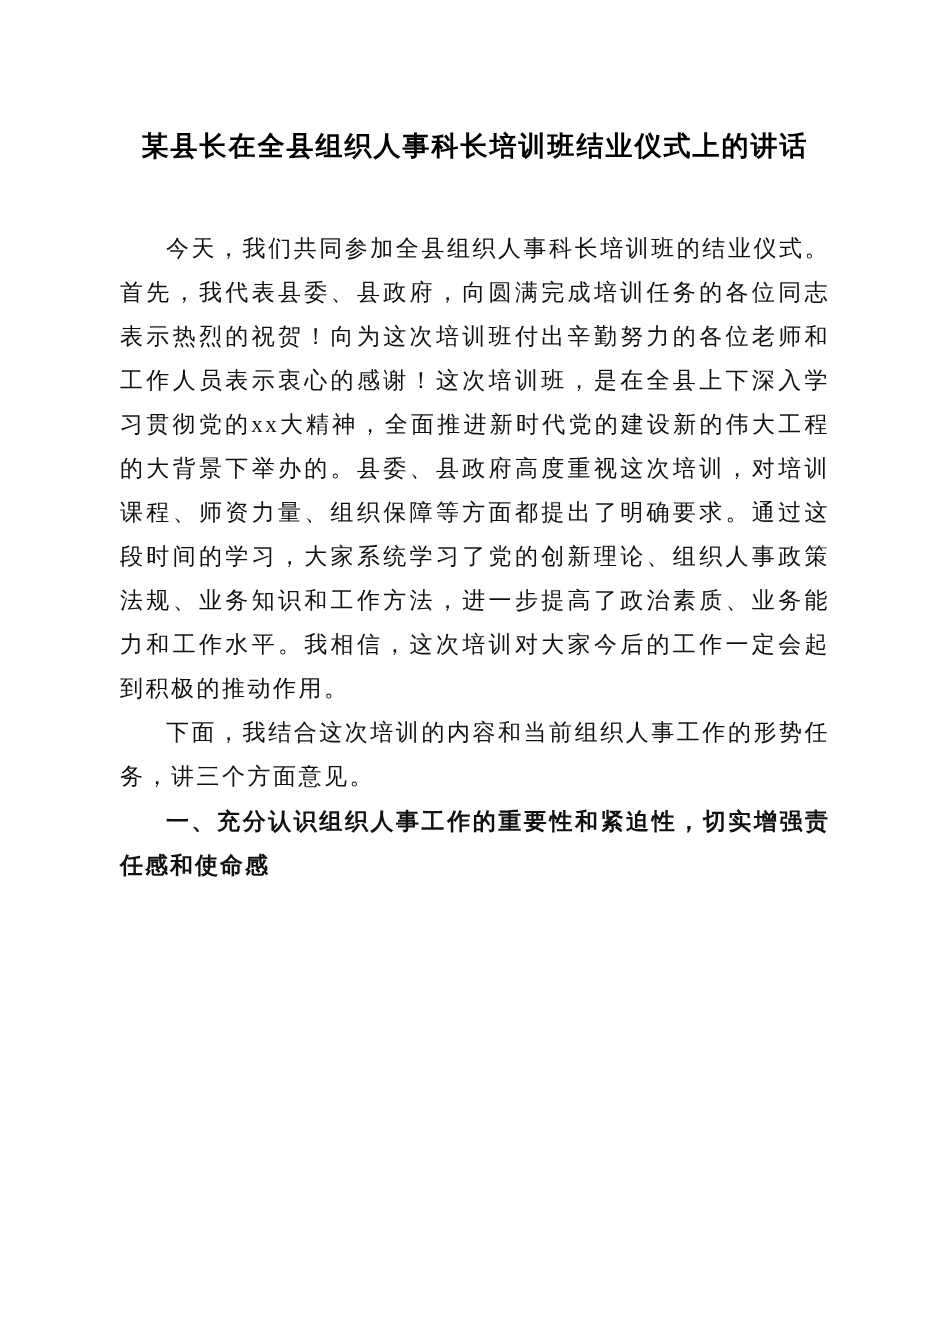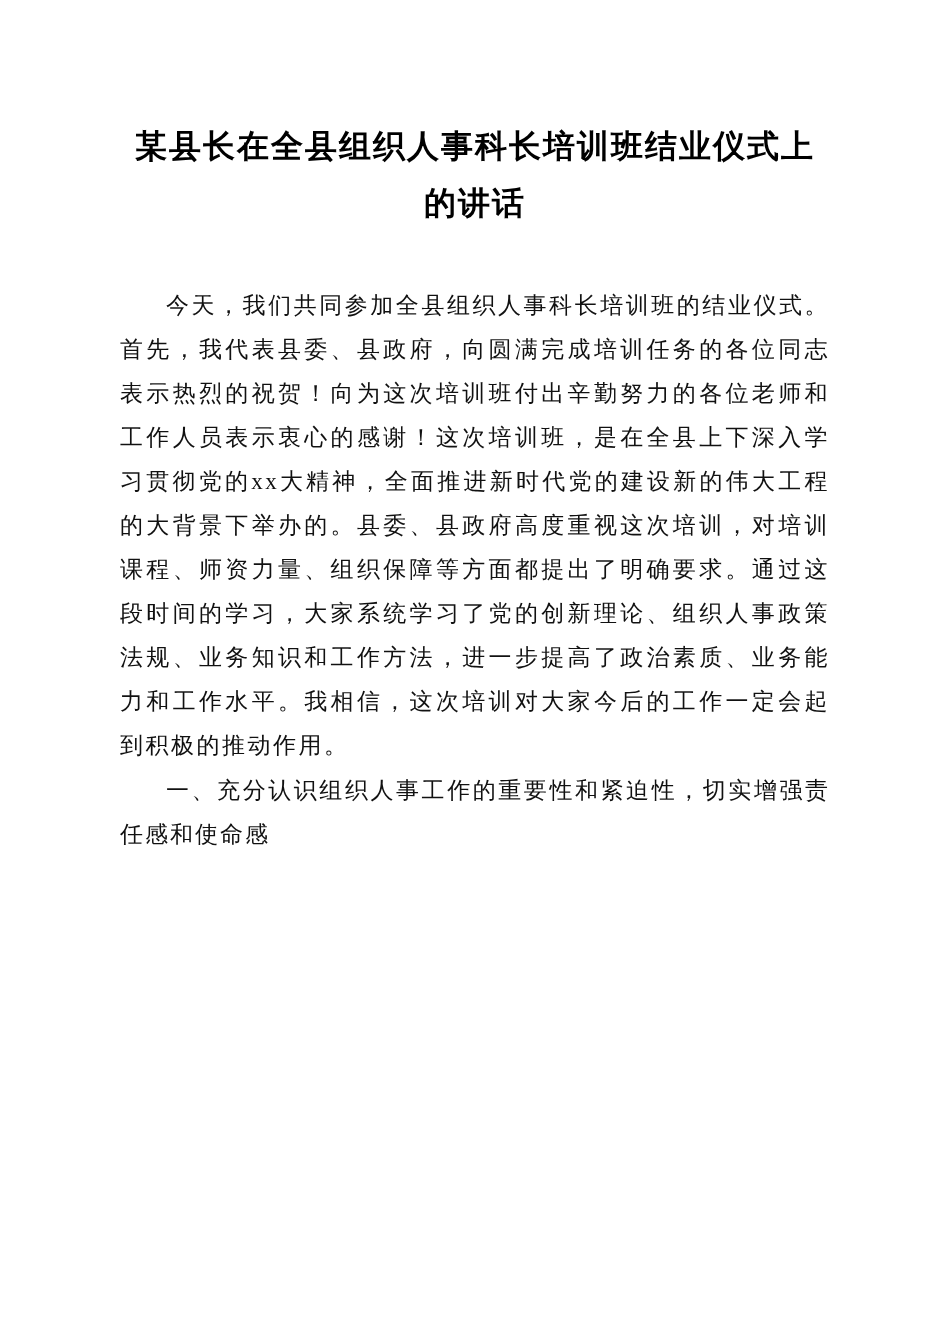--- a/index.html
+++ b/index.html
@@ -11,21 +11,21 @@
     width: 950px;
     margin: 0 auto;
   }
   .page {
     width: 950px;
     min-height: 1344px;
     background: #ffffff;
     padding: 118px 120px 80px 120px;
   }
   .doc-title {
-    font-size: 32px;
+    font-size: 27px;
     font-weight: bold;
     color: #000000;
     text-align: center;
     line-height: 57px;
     letter-spacing: 2px;
     margin-bottom: 52px;
     font-family: "Liberation Sans", sans-serif;
   }
   .doc-body {
     font-size: 23px;
@@ -34,27 +34,28 @@
     letter-spacing: 2.5px;
     text-align: justify;
   }
   p.para {
     margin: 0;
   }
   p.para.indent {
     text-indent: 2em;
   }
   p.para.bold {
-    font-weight: normal;
+    font-weight: bold;
     font-family: "Liberation Sans", sans-serif;
     letter-spacing: 2px;
   }
 </style>
 </head>
 <body>
 
 <div class="page">
   <h1 class="doc-title">某县长在全县组织人事科长培训班结业仪式上的讲话</h1>
   <div class="doc-body">
       <p class="para indent">今天，我们共同参加全县组织人事科长培训班的结业仪式。首先，我代表县委、县政府，向圆满完成培训任务的各位同志表示热烈的祝贺！向为这次培训班付出辛勤努力的各位老师和工作人员表示衷心的感谢！这次培训班，是在全县上下深入学习贯彻党的xx大精神，全面推进新时代党的建设新的伟大工程的大背景下举办的。县委、县政府高度重视这次培训，对培训课程、师资力量、组织保障等方面都提出了明确要求。通过这段时间的学习，大家系统学习了党的创新理论、组织人事政策法规、业务知识和工作方法，进一步提高了政治素质、业务能力和工作水平。我相信，这次培训对大家今后的工作一定会起到积极的推动作用。</p>
+      <p class="para indent">下面，我结合这次培训的内容和当前组织人事工作的形势任务，讲三个方面意见。</p>
       <p class="para indent bold">一、充分认识组织人事工作的重要性和紧迫性，切实增强责任感和使命感</p>
     </div>
 </div>
 
 </body></html>

